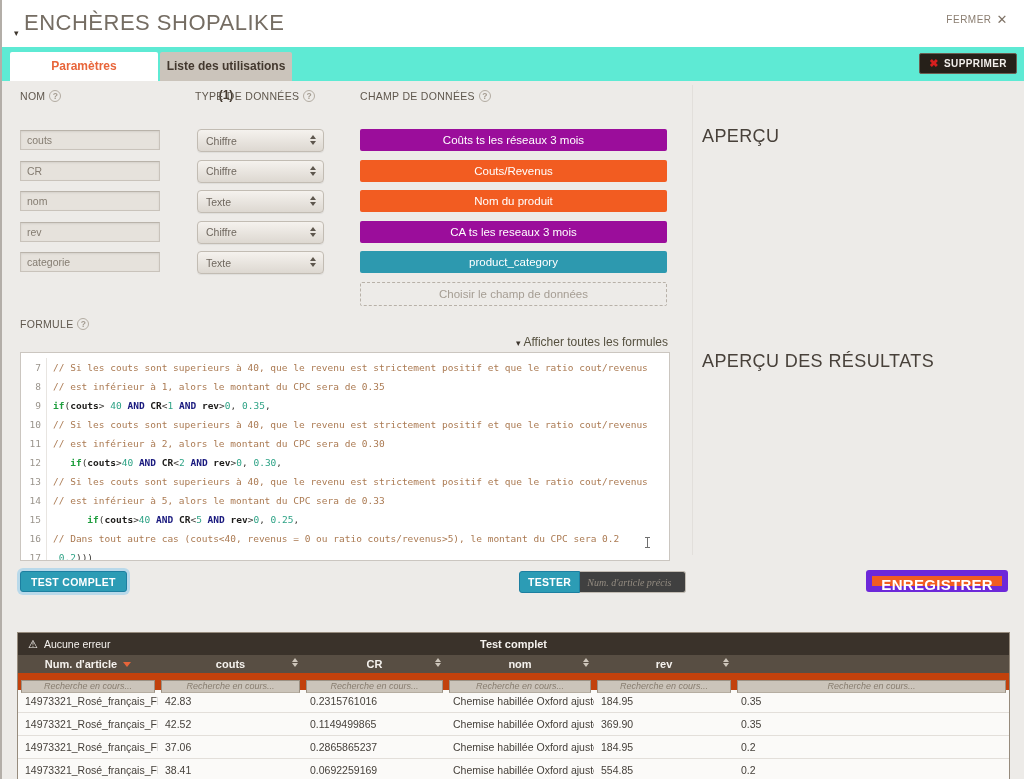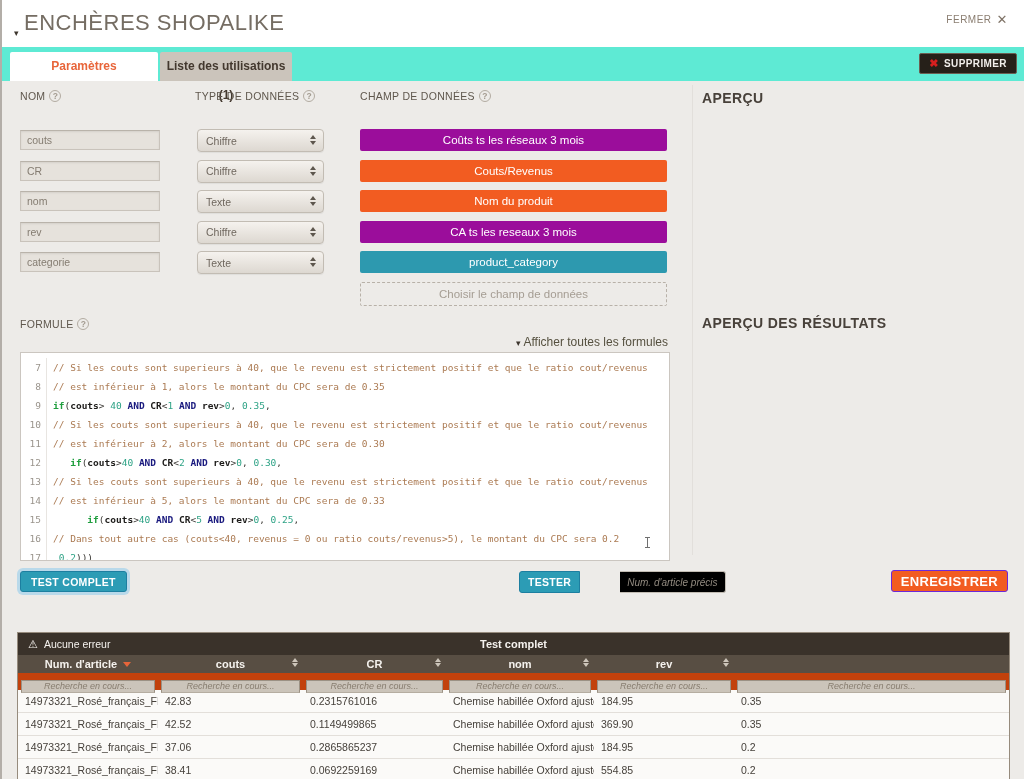--- a/index.html
+++ b/index.html
@@ -28,21 +28,21 @@
   .frm-row { position:absolute; left:0; width:100%; height:23px; }
   .name-input { position:absolute; left:18px; width:140px; height:20px; top:1px; background:#e6e2dc; border:1px solid #c9c3bb; border-top-color:#b9b3aa; color:#847c71; font-size:10.5px; padding:0 6px; font-family:"Liberation Sans", sans-serif; box-shadow:inset 0 1px 2px rgba(0,0,0,.08); }
   .select-box { position:absolute; left:195px; width:127px; height:23px; top:0; background:linear-gradient(#f5f2ee,#ddd8d1); border:1px solid #c2bcb3; border-radius:4px; color:#6f675e; font-size:10.5px; display:flex; align-items:center; padding:0 8px; cursor:pointer; box-shadow:0 1px 1px rgba(0,0,0,.06); }
   .stepper { position:absolute; right:7px; top:5px; display:flex; flex-direction:column; gap:2px; }
   .stepper i { display:block; width:0; height:0; border-left:3.5px solid transparent; border-right:3.5px solid transparent; }
   .stepper .up { border-bottom:4px solid #5d564d; }
   .stepper .dn { border-top:4px solid #5d564d; }
   .field-btn { position:absolute; left:358px; width:307px; height:22px; top:0; border:none; border-radius:2px; color:#ffffff; font-size:11.5px; font-family:"Liberation Sans", sans-serif; text-align:center; line-height:22px; cursor:pointer; }
   .choose-btn { position:absolute; left:358px; width:307px; height:24px; border:1px dashed #b8b1a8; border-radius:2px; background:transparent; color:#a59d93; font-size:11.5px; font-family:"Liberation Sans", sans-serif; cursor:pointer; }
 
-  .preview-title { position:absolute; left:700px; font-size:14px; font-weight:bold; color:#48413a; letter-spacing:.4px; }
+  .preview-title { position:absolute; left:700px; font-size:18px; font-weight:normal; color:#48413a; letter-spacing:.4px;margin-top:36px; }
   .preview-divider { position:absolute; left:690px; top:85px; height:470px; width:1px; background:#e2dfdb; }
 
   
   .show-all { position:absolute; font-size:12px; color:#55503f; cursor:pointer; }
   .show-all .tri { font-size:9px; margin-right:3px; color:#3c352d; }
   .editor { position:absolute; left:18px; top:352px; width:650px; height:209px; background:#ffffff; border:1px solid #cbc6c0; overflow:hidden; padding-top:5px; }
   .cm-line { display:flex; height:19px; line-height:19px; font-family:"DejaVu Sans Mono","Liberation Mono",monospace; font-size:9.5px; white-space:pre; }
   .cm-ln { width:26px; flex:0 0 26px; text-align:right; padding-right:5px; color:#9a948c; border-right:1px solid #e8e5e1; margin-right:6px; }
   .tok-c { color:#ab7a52; }
   .tok-k { color:#1f9e3e; font-weight:bold; }
@@ -50,25 +50,25 @@
   .tok-n { color:#2da285; }
   .tok-o { color:#19197e; font-weight:bold; }
   .tok-p { color:#3c3a36; }
   .ibeam { position:absolute; left:645px; top:537px; width:1px; height:11px; background:#6f6f6f; }
   .ibeam::before, .ibeam::after { content:""; position:absolute; left:-2px; width:5px; height:1px; background:#6f6f6f; }
   .ibeam::before { top:0; } .ibeam::after { bottom:0; }
 
   
   .btn-teal { background:#2c9cb5; border:1px solid #1d7fa0; color:#fff; font-weight:bold; font-size:10.5px; font-family:"Liberation Sans", sans-serif; cursor:pointer; }
   .btn-test-complet { position:absolute; left:18px; top:571px; height:21px; padding:0 10px; border-radius:3px; box-shadow:0 0 0 3px #b9d9ea; letter-spacing:.3px; }
-  .tester-group { position:absolute; top:571px; left:517px; height:22px; display:flex;gap:40px; }
+  .tester-group { position:absolute; top:571px; left:517px; height:22px; display:flex; }
   .btn-tester { height:22px; padding:0 8px; border-radius:3px 0 0 3px; letter-spacing:.3px; }
-  .tester-input { width:106px; height:22px; background:#000000; border:1px solid #c2bcb3; border-left:none; border-radius:0 3px 3px 0; font-size:10px; font-style:italic; color:#938b80; padding:0 7px; font-family:Liberation Sans, sans-serif; }
+  .tester-input { width:106px; height:22px; background:#404040; border:1px solid #c2bcb3; border-left:none; border-radius:0 3px 3px 0; font-size:10px; font-style:italic; color:#938b80; padding:0 7px; font-family:Liberation Serif, serif; }
   .tester-input::placeholder { color:#938b80; font-style:italic; }
-  .btn-save { position:absolute; right:16px; top:570px; height:22px; padding:0 9px; background:#f25c21; border:1px solid #6d28d9; border-radius:3px; color:#fff; font-weight:bold; font-size:13px; font-family:"Liberation Sans", sans-serif; letter-spacing:.3px; cursor:pointer; }
+  .btn-save { position:absolute; right:16px; top:570px; height:22px; padding:0 9px; background:#f25c21; border:6px solid #6d28d9; border-radius:3px; color:#fff; font-weight:bold; font-size:15px; font-family:"Liberation Sans", sans-serif; letter-spacing:.3px; cursor:pointer; }
 
   
   .rtable { position:absolute; left:15px; top:632px; width:993px; bottom:0; background:#fbfaf8; border:1px solid #968b7d; border-bottom:none; overflow:hidden; }
   .rt-titlebar { height:22px; background:#3a322a; color:#f5f2ee; display:flex; align-items:center; position:relative; }
   .rt-status { display:flex; align-items:center; gap:6px; font-size:10.5px; padding-left:10px; }
   .rt-status .warn { font-size:11px; }
   .rt-title { position:absolute; left:0; right:0; text-align:center; font-size:11px; font-weight:bold; }
   .rt-head { height:18px; background:#584e43; display:flex; }
   .rt-hcell { position:relative; color:#f5f2ee; font-size:11px; font-weight:bold; display:flex; align-items:center; justify-content:center; gap:6px; }
   .sort-active { width:0; height:0; border-left:4px solid transparent; border-right:4px solid transparent; border-top:5px solid #e8653a; }

